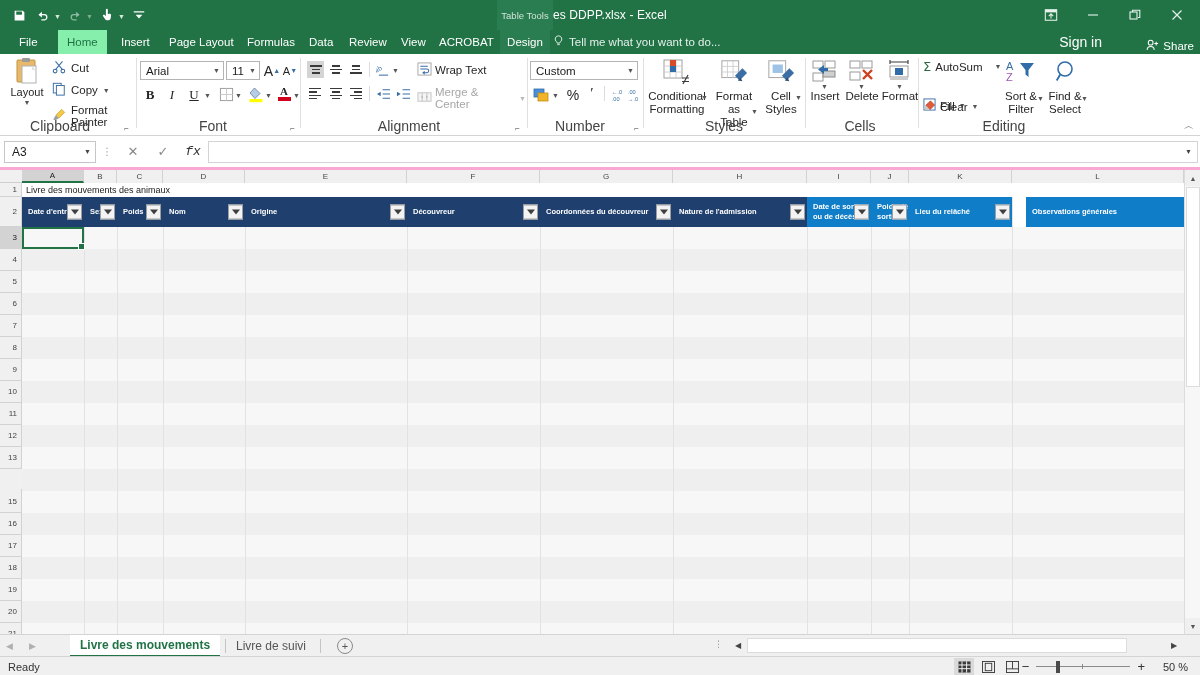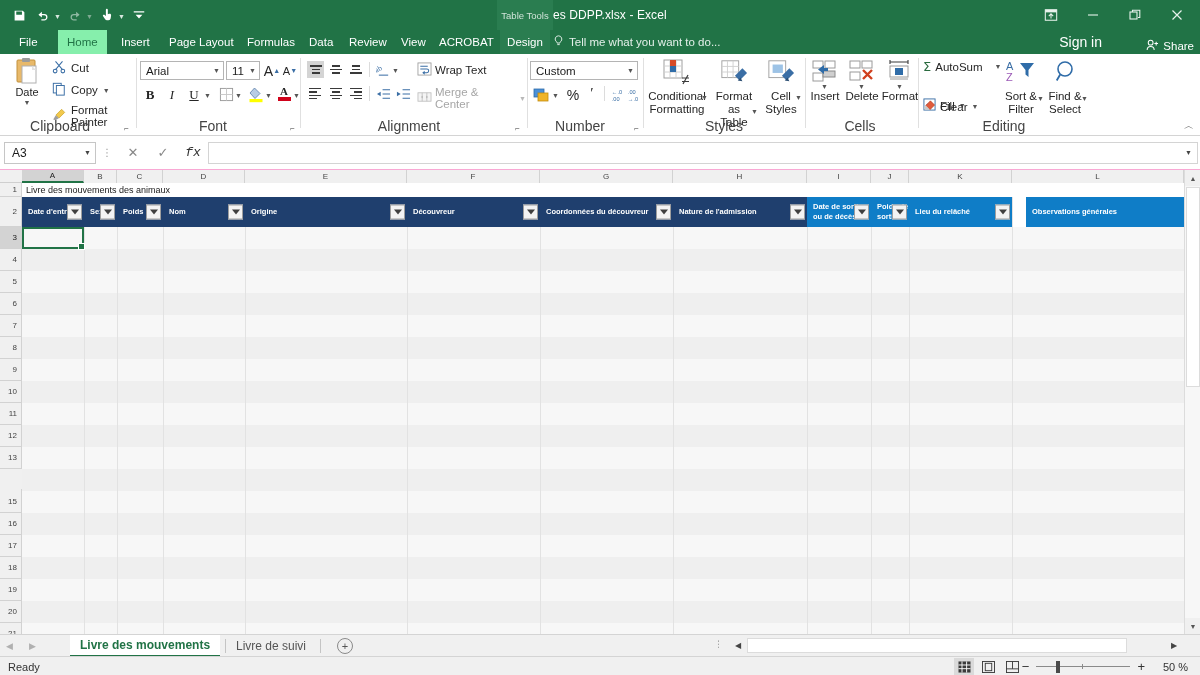--- a/index.html
+++ b/index.html
@@ -119,21 +119,21 @@
   .bigbtn .bi { height: 32px; display: flex; align-items: center; justify-content: center; }
   .bigbtn .bt { font-size: 11.5px; color: #262626; }
 
   
   .editrow { position: absolute; display: flex; align-items: center; gap: 4px; font-size: 11.5px; color: #262626; }
   .collapse-ribbon { position: absolute; right: 6px; bottom: 2px; font-size: 10px; color: #444; }
 
   
   .fbar {
     position: absolute; left: 0; top: 136px; width: 1200px; height: 34px;
-    background: #fff; border-bottom: 1px solid #f9a8d4;
+    background: #fff; border-bottom: 3px solid #f9a8d4;
     display: flex; align-items: center;
   }
   .namebox {
     margin-left: 4px; width: 92px; height: 22px; border: 1px solid #c6c6c6; background: #fff;
     display: flex; align-items: center; padding: 0 4px 0 7px; font-size: 12px; color: #1a1a1a;
   }
   .namebox .cc { margin-left: auto; font-size: 7px; color: #444; }
   .fb-dots { width: 22px; text-align: center; color: #9a9a9a; font-size: 10px; letter-spacing: 0; }
   .fb-btn { width: 30px; height: 22px; display: flex; align-items: center; justify-content: center; font-size: 13px; color: #888; }
   .fb-input {
@@ -337,21 +337,21 @@
     <div class="rgroup" style="left:0;width:140px;">
       <div class="paste-btn">
         <div class="clip-icon">
           <svg width="26" height="28" viewBox="0 0 26 28">
             <rect x="3" y="3" width="18" height="22" rx="1" fill="#e8b96a" stroke="#c2913c"></rect>
             <rect x="8" y="1" width="8" height="4" rx="1" fill="#9b9b9b"></rect>
             <rect x="8" y="9" width="14" height="17" fill="#fff" stroke="#b0b0b0"></rect>
             <path fill="#e2e2e2" d="M18 9v4h4z"></path>
           </svg>
         </div>
-        <div class="lbl" style="font-size:11px;">Date</div>
+        <div class="lbl" style="font-size:11px;">Layout</div>
         <div class="caret">▼</div>
       </div>
 
       <div class="clip-row" style="left:52px;top:6px;">
         <span>
           <svg width="14" height="14" viewBox="0 0 16 16">
               <path fill="none" stroke="#3a6ea5" stroke-width="1.2" d="M4 1.5 12 11M12 1.5 4 11"></path>
               <circle cx="3.6" cy="12.6" r="2.1" fill="none" stroke="#3a6ea5" stroke-width="1.2"></circle>
               <circle cx="12.4" cy="12.6" r="2.1" fill="none" stroke="#3a6ea5" stroke-width="1.2"></circle>
             </svg>

